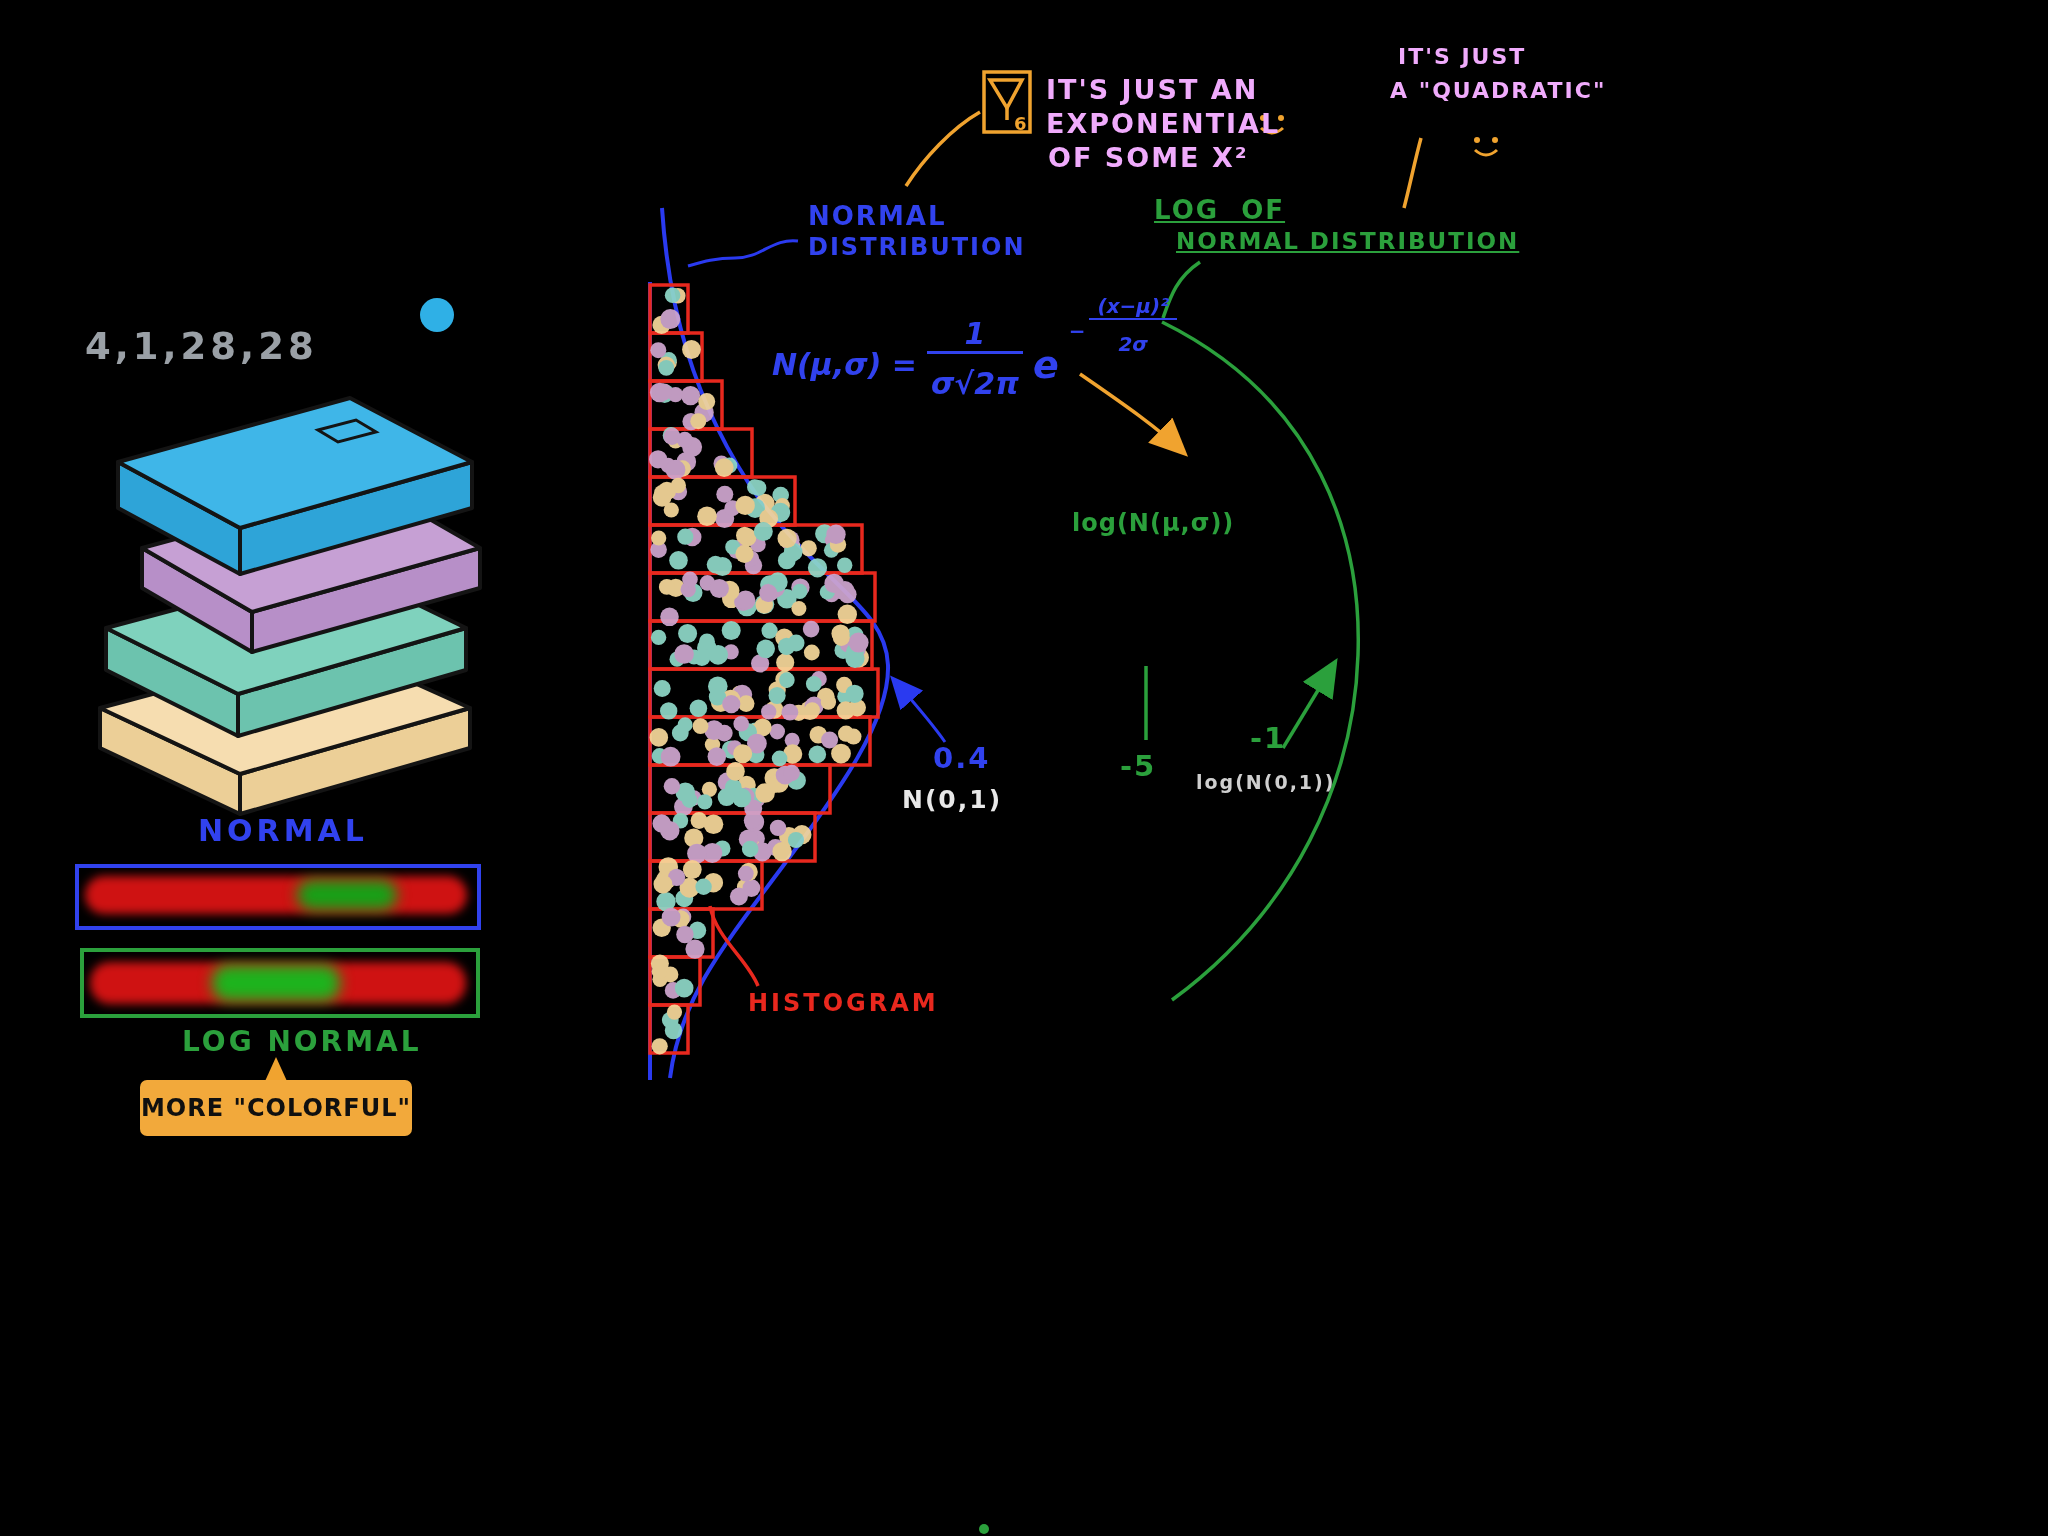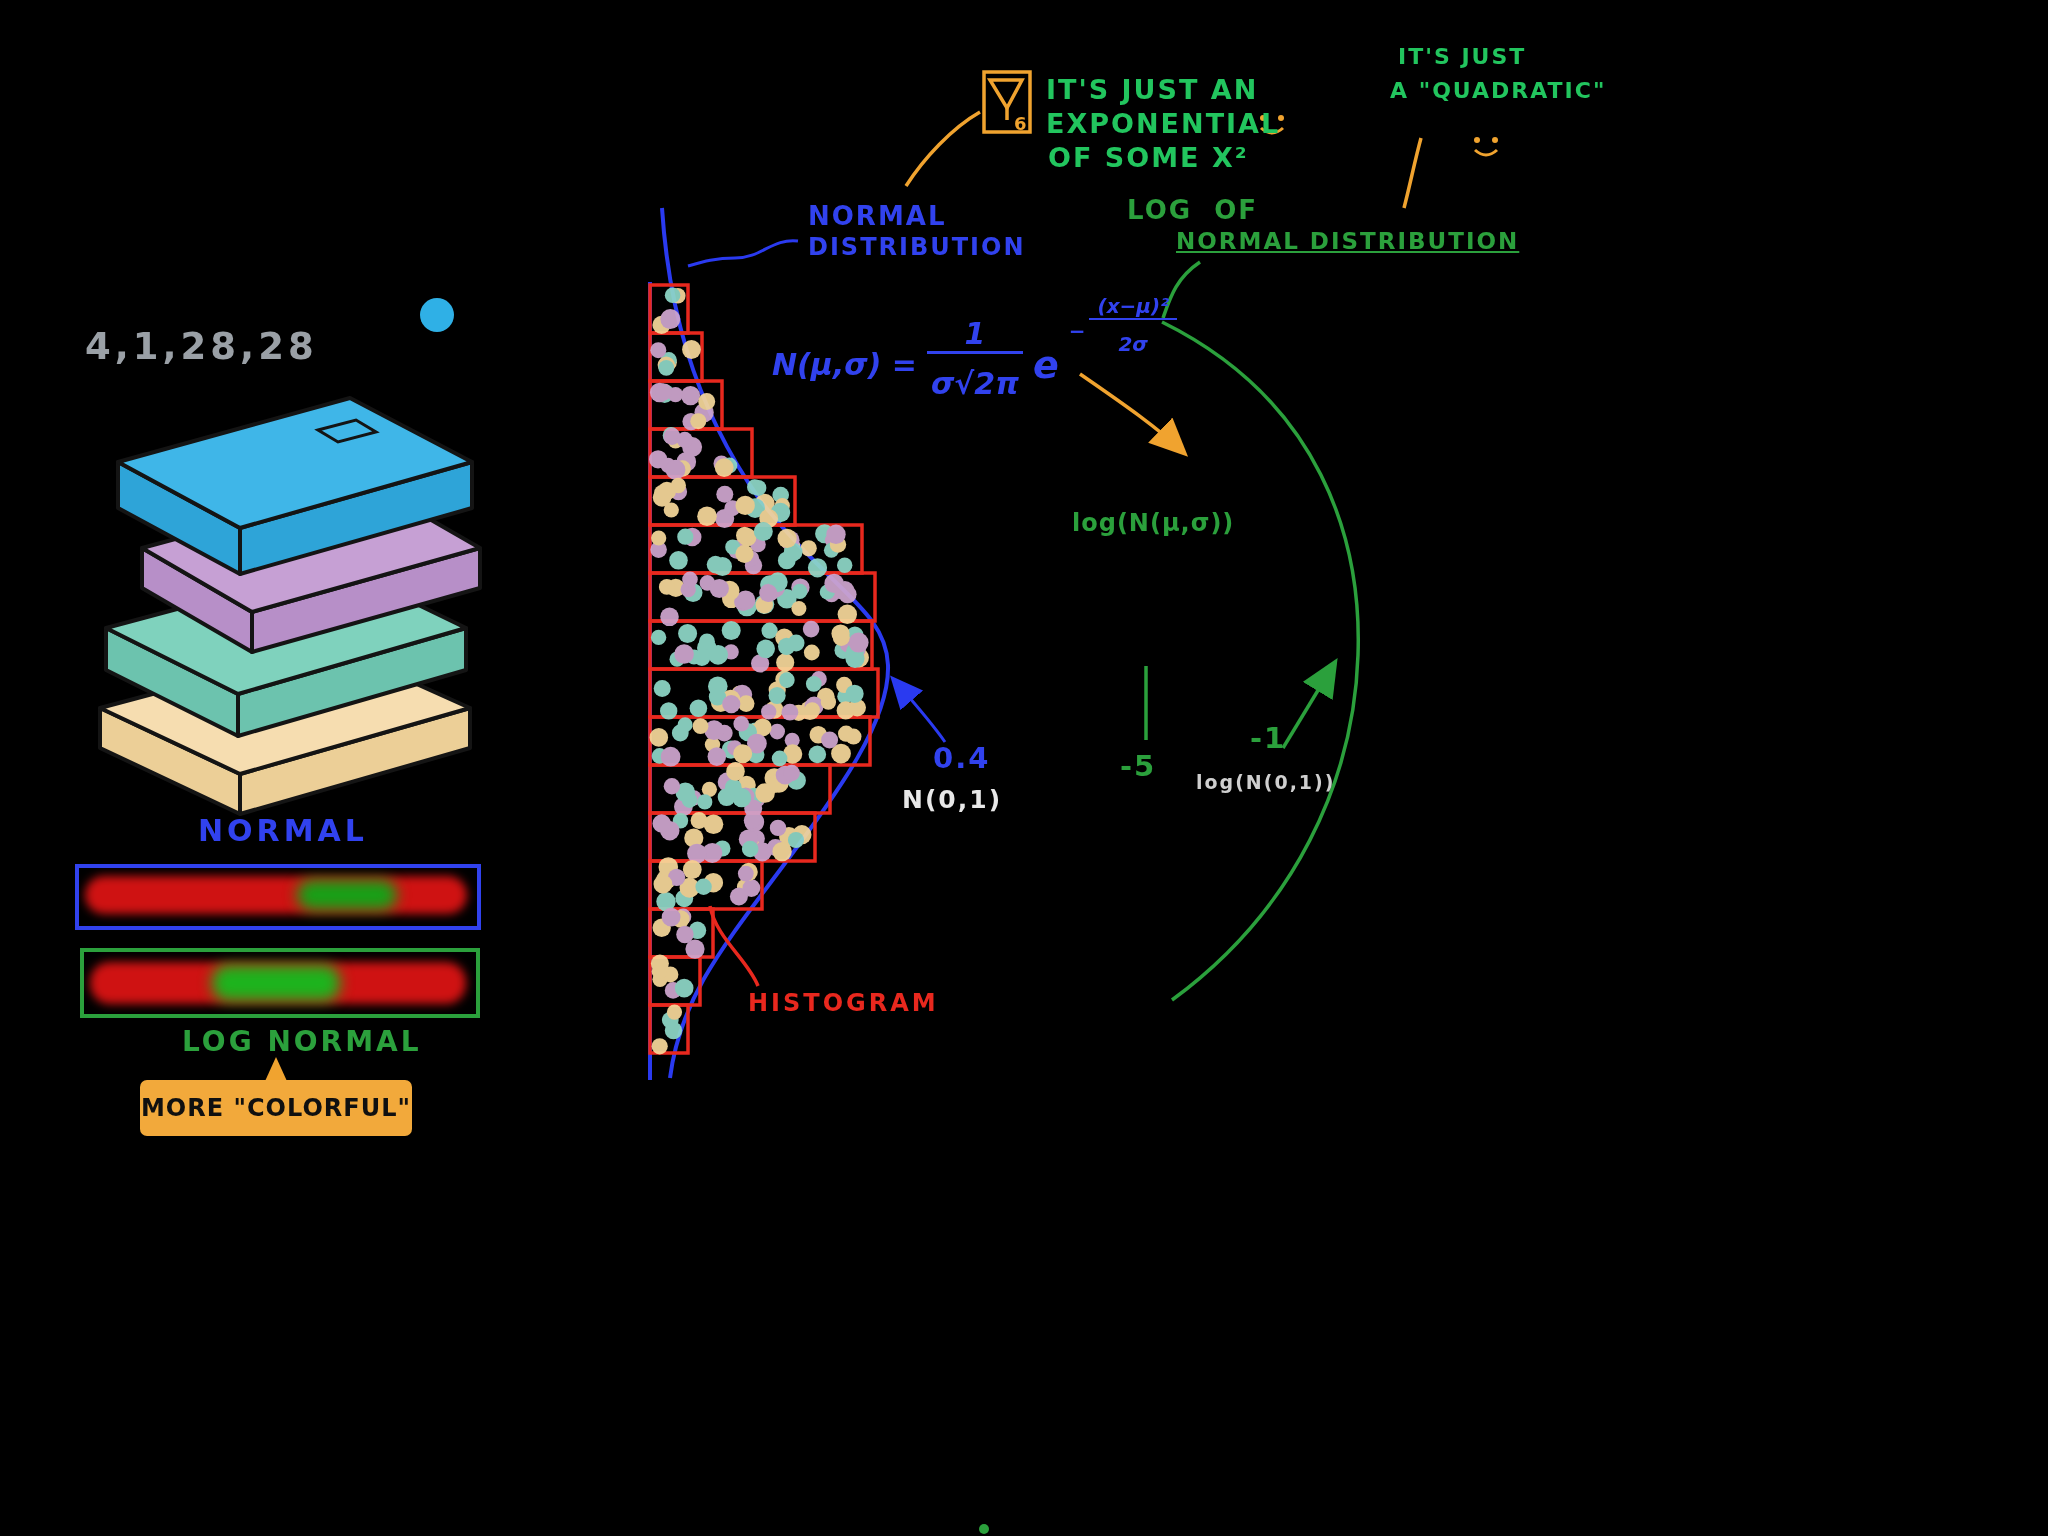--- a/index.html
+++ b/index.html
@@ -1,20 +1,20 @@
 <!DOCTYPE html>
 <html><head>
 <meta charset="utf-8">
 <style>
   html,body{margin:0;padding:0;background:#000;}
   .stage{position:relative;width:2048px;height:1536px;background:#000;overflow:hidden;
          font-family:"DejaVu Sans",sans-serif;font-weight:bold;}
   svg.layer{position:absolute;left:0;top:0;}
   .lbl{position:absolute;white-space:pre;letter-spacing:2px;line-height:1.15;}
-  .orange{color:#22c55e}
+  .orange{color:#f0abfc}
   .blue{color:#3142ee}
   .green{color:#2ba03c}
   .red{color:#e8281e}
   .gray{color:#9aa0a6}
   .white{color:#e8e8e8}
   .lgray{color:#cfcfcf}
 
   .title{font-size:27px;letter-spacing:3px;word-spacing:14px;}
   .hist-bar{fill:none;stroke:#e8281e;stroke-width:3.5;}
   .bell{fill:none;stroke:#2a3af0;stroke-width:4;}
@@ -430,21 +430,21 @@
   <div class="lbl orange" style="left:1046px;top:74px;font-size:27px;">IT'S JUST AN</div>
   <div class="lbl orange" style="left:1046px;top:108px;font-size:27px;">EXPONENTIAL</div>
   <div class="lbl orange" style="left:1048px;top:142px;font-size:27px;">OF SOME X²</div>
 
   <div class="lbl orange" style="left:1398px;top:44px;font-size:22px;">IT'S JUST</div>
   <div class="lbl orange" style="left:1390px;top:78px;font-size:22px;">A "QUADRATIC"</div>
 
   <div class="lbl blue" style="left:808px;top:202px;font-size:26px;">NORMAL</div>
   <div class="lbl blue" style="left:808px;top:234px;font-size:24px;">DISTRIBUTION</div>
 
-  <div class="lbl green" style="left:1127px;top:196px;font-size:26px;">LOG  OF</div>
+  <div class="lbl green" style="left:1154px;top:196px;font-size:26px;text-decoration:underline;">LOG  OF</div>
   <div class="lbl green" style="left:1176px;top:228px;font-size:23px;text-decoration:underline;">NORMAL DISTRIBUTION</div>
 
   <div class="lbl gray" style="left:85px;top:326px;font-size:37px;letter-spacing:4px;">4,1,28,28</div>
 
   <div class="formula" style="left:772px;top:316px;">
     <span>N(μ,σ) =</span>
     <span class="frac">
       <span class="num">1</span>
       <span class="bar"></span>
       <span class="den">σ√2π</span>

